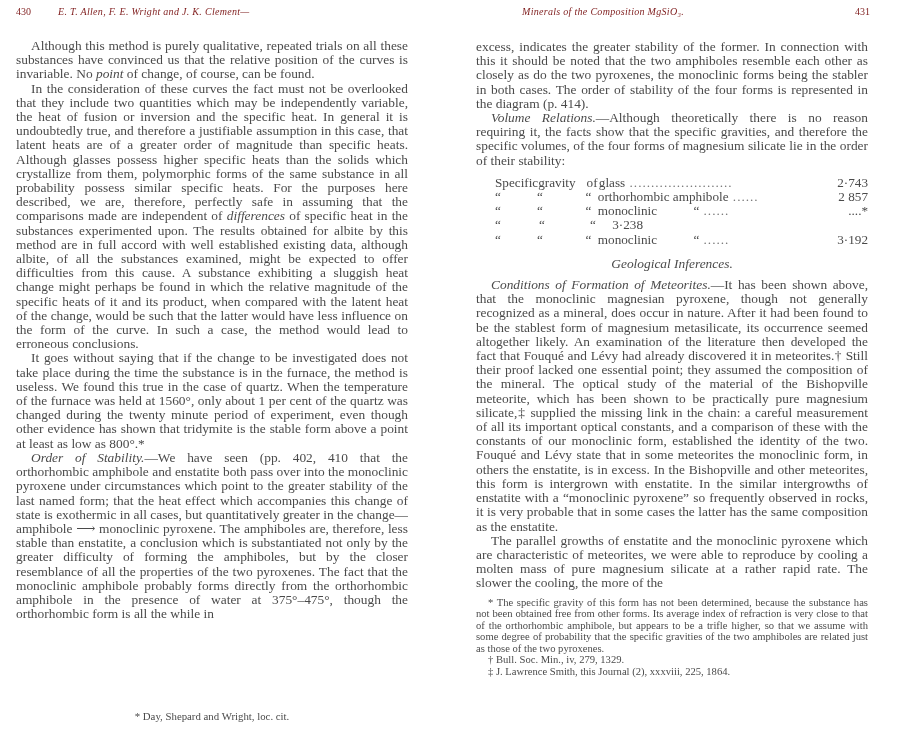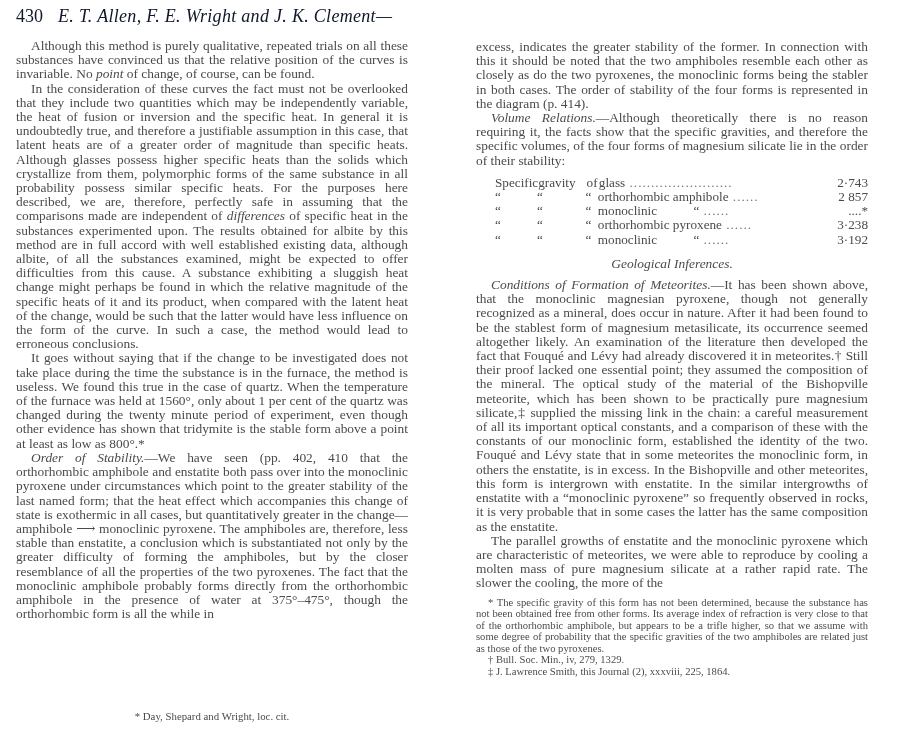--- a/index.html
+++ b/index.html
@@ -2,21 +2,21 @@
 <html><head>
 <meta charset="utf-8">
 <style>
   html, body { margin:0; padding:0; background:#ffffff; }
   body { width:900px; height:740px; position:relative; overflow:hidden;
          font-family:"Liberation Serif","DejaVu Serif",serif; color:#4a4a4a; }
   .page { position:absolute; top:0; height:740px; }
   .page.left { left:16px; width:392px; }
   .page.right { left:476px; width:392px; }
   .running-head { position:absolute; top:6px; left:0; right:0; height:20px;
-                  font-size:18px; color:#0f172a; }
+                  font-size:10px; color:#7f1d1d; }
   .pnum { position:absolute; top:0; }
   .left .pnum { left:0; }
   .right .pnum { right:-2px; }
   .rtitle { position:absolute; top:0; font-style:italic; letter-spacing:0.3px; }
   .left .rtitle { left:42px; }
   .right .rtitle { left:46px; }
   .body { position:absolute; top:39px; left:0; right:0;
           font-size:13.4px; line-height:14.2px; text-align:justify; }
   .right .body { top:40px; }
   .body p { margin:0; text-indent:0; }
@@ -46,20 +46,24 @@
   <div class="body" id="left-body">
       <p class="ind"><span>Although this method is purely qualitative, repeated trials on all these substances have convinced us that the relative position of the curves is invariable.  No </span><i>point</i><span> of change, of course, can be found.</span></p>
       <p class="ind"><span>In the consideration of these curves the fact must not be overlooked that they include two quantities which may be independently variable, the heat of fusion or inversion and the specific heat.  In general it is undoubtedly true, and therefore a justifiable assumption in this case, that latent heats are of a greater order of magnitude than specific heats.  Although glasses possess higher specific heats than the solids which crystallize from them, polymorphic forms of the same substance in all probability possess similar specific heats.  For the purposes here described, we are, therefore, perfectly safe in assuming that the comparisons made are independent of </span><i>differences</i><span> of specific heat in the substances experimented upon.  The results obtained for albite by this method are in full accord with well established existing data, although albite, of all the substances examined, might be expected to offer difficulties from this cause.  A substance exhibiting a sluggish heat change might perhaps be found in which the relative magnitude of the specific heats of it and its product, when compared with the latent heat of the change, would be such that the latter would have less influence on the form of the curve.  In such a case, the method would lead to erroneous conclusions.</span></p>
       <p class="ind"><span>It goes without saying that if the change to be investigated does not take place during the time the substance is in the furnace, the method is useless.  We found this true in the case of quartz.  When the temperature of the furnace was held at 1560°, only about 1 per cent of the quartz was changed during the twenty minute period of experiment, even though other evidence has shown that tridymite is the stable form above a point at least as low as 800°.*</span></p>
       <p class="ind"><i>Order of Stability.</i><span>—We have seen (pp. 402, 410 that the orthorhombic amphibole and enstatite both pass over into the monoclinic pyroxene under circumstances which point to the greater stability of the last named form; that the heat effect which accompanies this change of state is exothermic in all cases, but quantitatively greater in the change—amphibole ⟶ monoclinic pyroxene.  The amphiboles are, therefore, less stable than enstatite, a conclusion which is substantiated not only by the greater difficulty of forming the amphiboles, but by the closer resemblance of all the properties of the two pyroxenes.  The fact that the monoclinic amphibole probably forms directly from the orthorhombic amphibole in the presence of water at 375°–475°, though the orthorhombic form is all the while in</span></p>
     </div>
   <div class="fn-left">* Day, Shepard and Wright, loc. cit.</div>
 </div>
 
 <div class="page right">
+  <div class="running-head">
+    <span class="rtitle">Minerals of the Composition MgSiO₃.</span>
+    <span class="pnum">431</span>
+  </div>
   <div class="body">
     <div id="right-intro">
         <p class=""><span>excess, indicates the greater stability of the former.  In connection with this it should be noted that the two amphiboles resemble each other as closely as do the two pyroxenes, the monoclinic forms being the stabler in both cases.  The order of stability of the four forms is represented in the diagram (p. 414).</span></p>
         <p class="ind"><i>Volume Relations.</i><span>—Although theoretically there is no reason requiring it, the facts show that the specific gravities, and therefore the specific volumes, of the four forms of magnesium silicate lie in the order of their stability:</span></p>
       </div>
     <div class="sgtable" id="sg-table">
         <div class="sgrow">
           <span class="sg-a">Specific</span>
           <span class="sg-b">gravity</span>
           <span class="sg-c">of</span>
@@ -77,21 +81,20 @@
           <span class="sg-a">“</span>
           <span class="sg-b">“</span>
           <span class="sg-c">“</span>
           <span class="sg-d"><span class="" style="white-space: pre;">monoclinic           “</span><span class="dots"> ......</span></span>
           <span class="sg-val">....*</span>
         </div>
         <div class="sgrow">
           <span class="sg-a">“</span>
           <span class="sg-b">“</span>
           <span class="sg-c">“</span>
-          <span class="sg-d"><span class="" style="white-space: pre;">orthorhombic pyroxene</span><span class="dots"> ......</span></span>
           <span class="sg-val">3·238</span>
         </div>
         <div class="sgrow">
           <span class="sg-a">“</span>
           <span class="sg-b">“</span>
           <span class="sg-c">“</span>
           <span class="sg-d"><span class="" style="white-space: pre;">monoclinic           “</span><span class="dots"> ......</span></span>
           <span class="sg-val">3·192</span>
         </div>
       </div>

